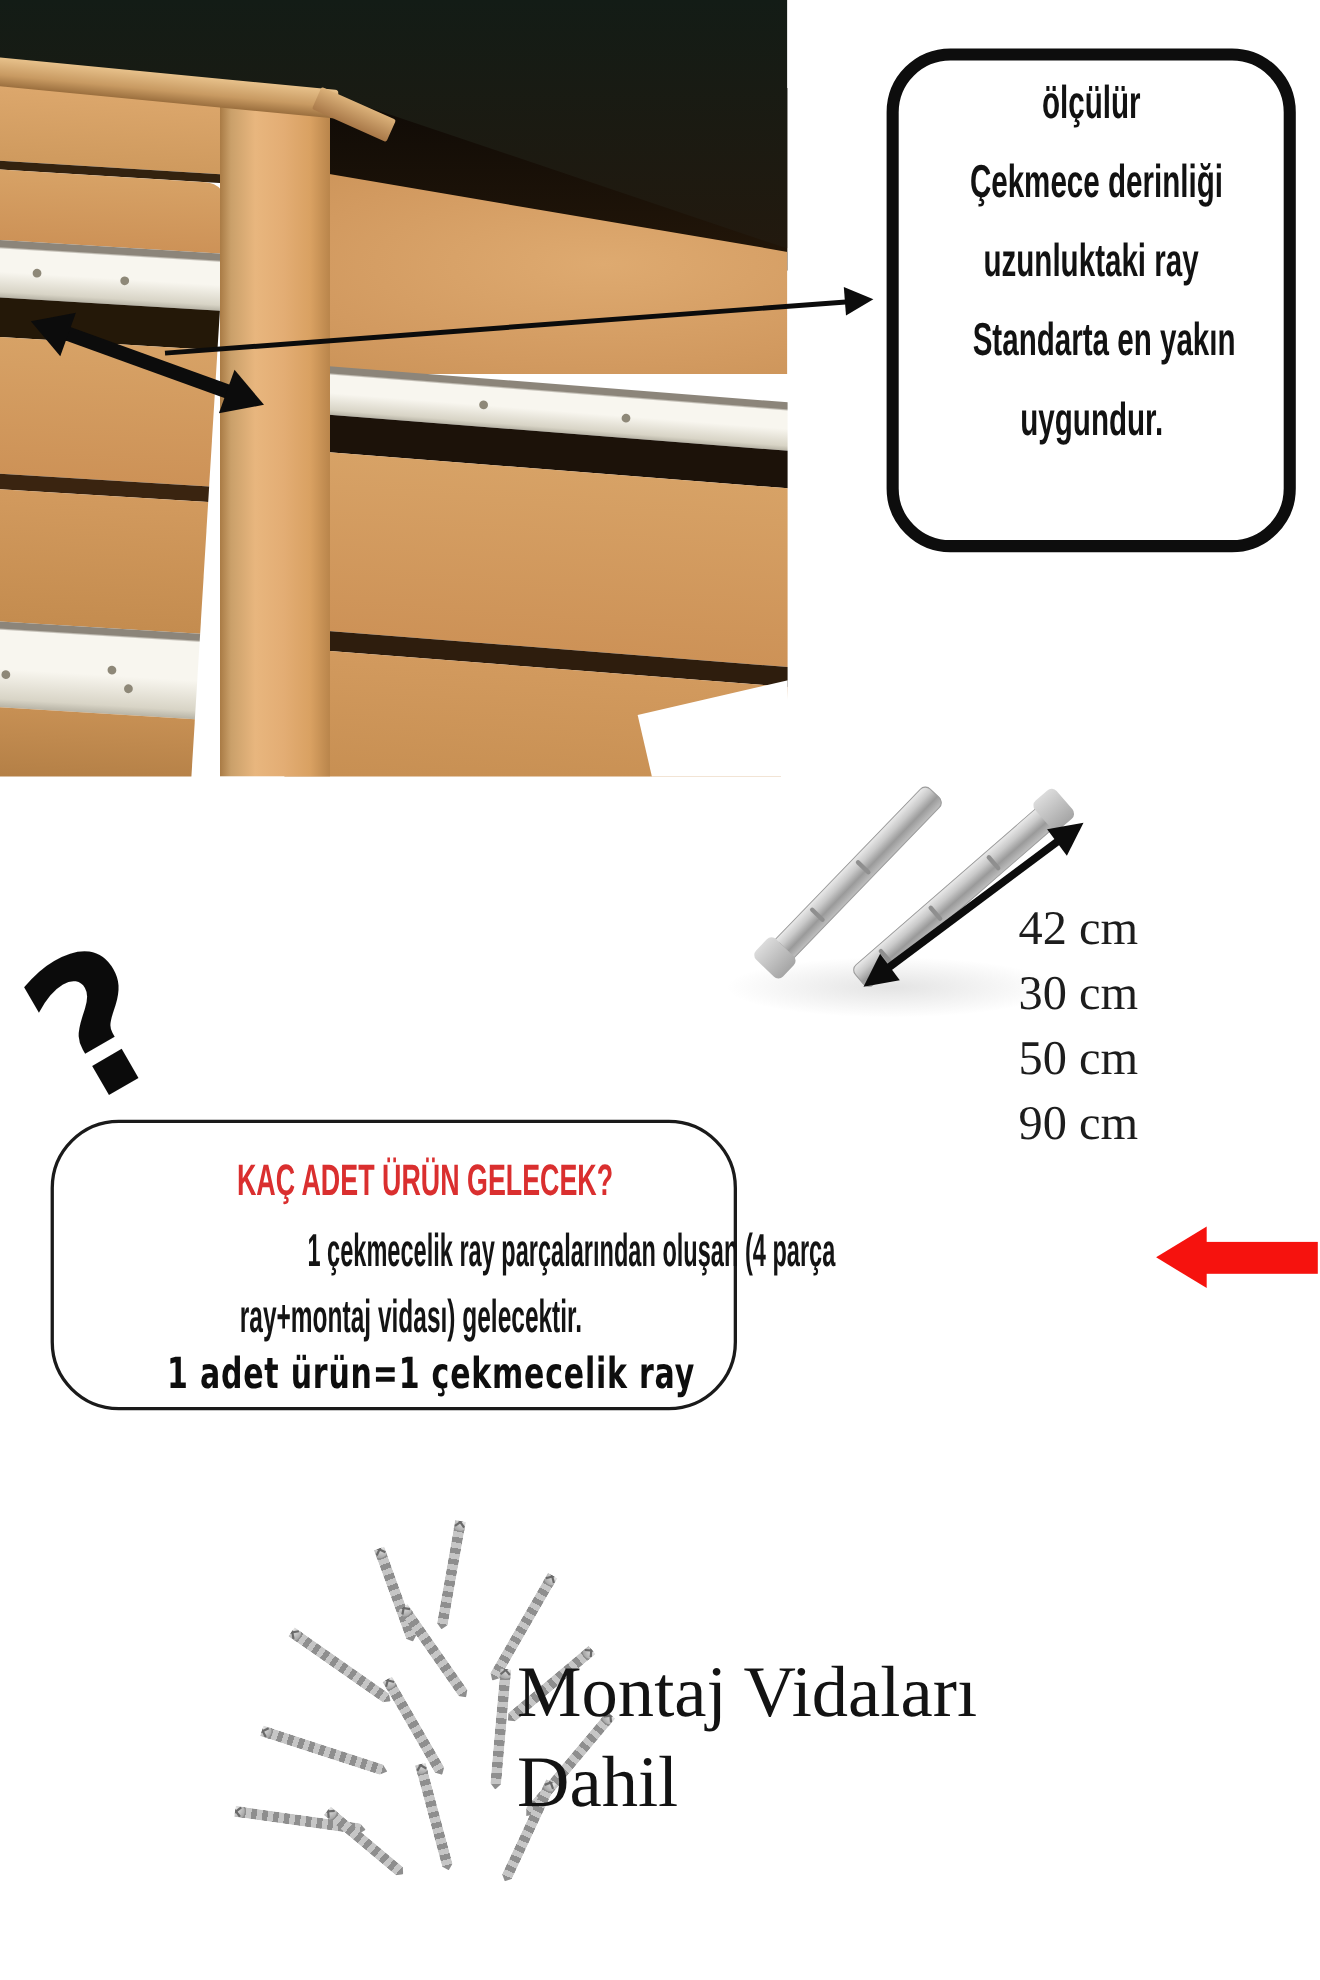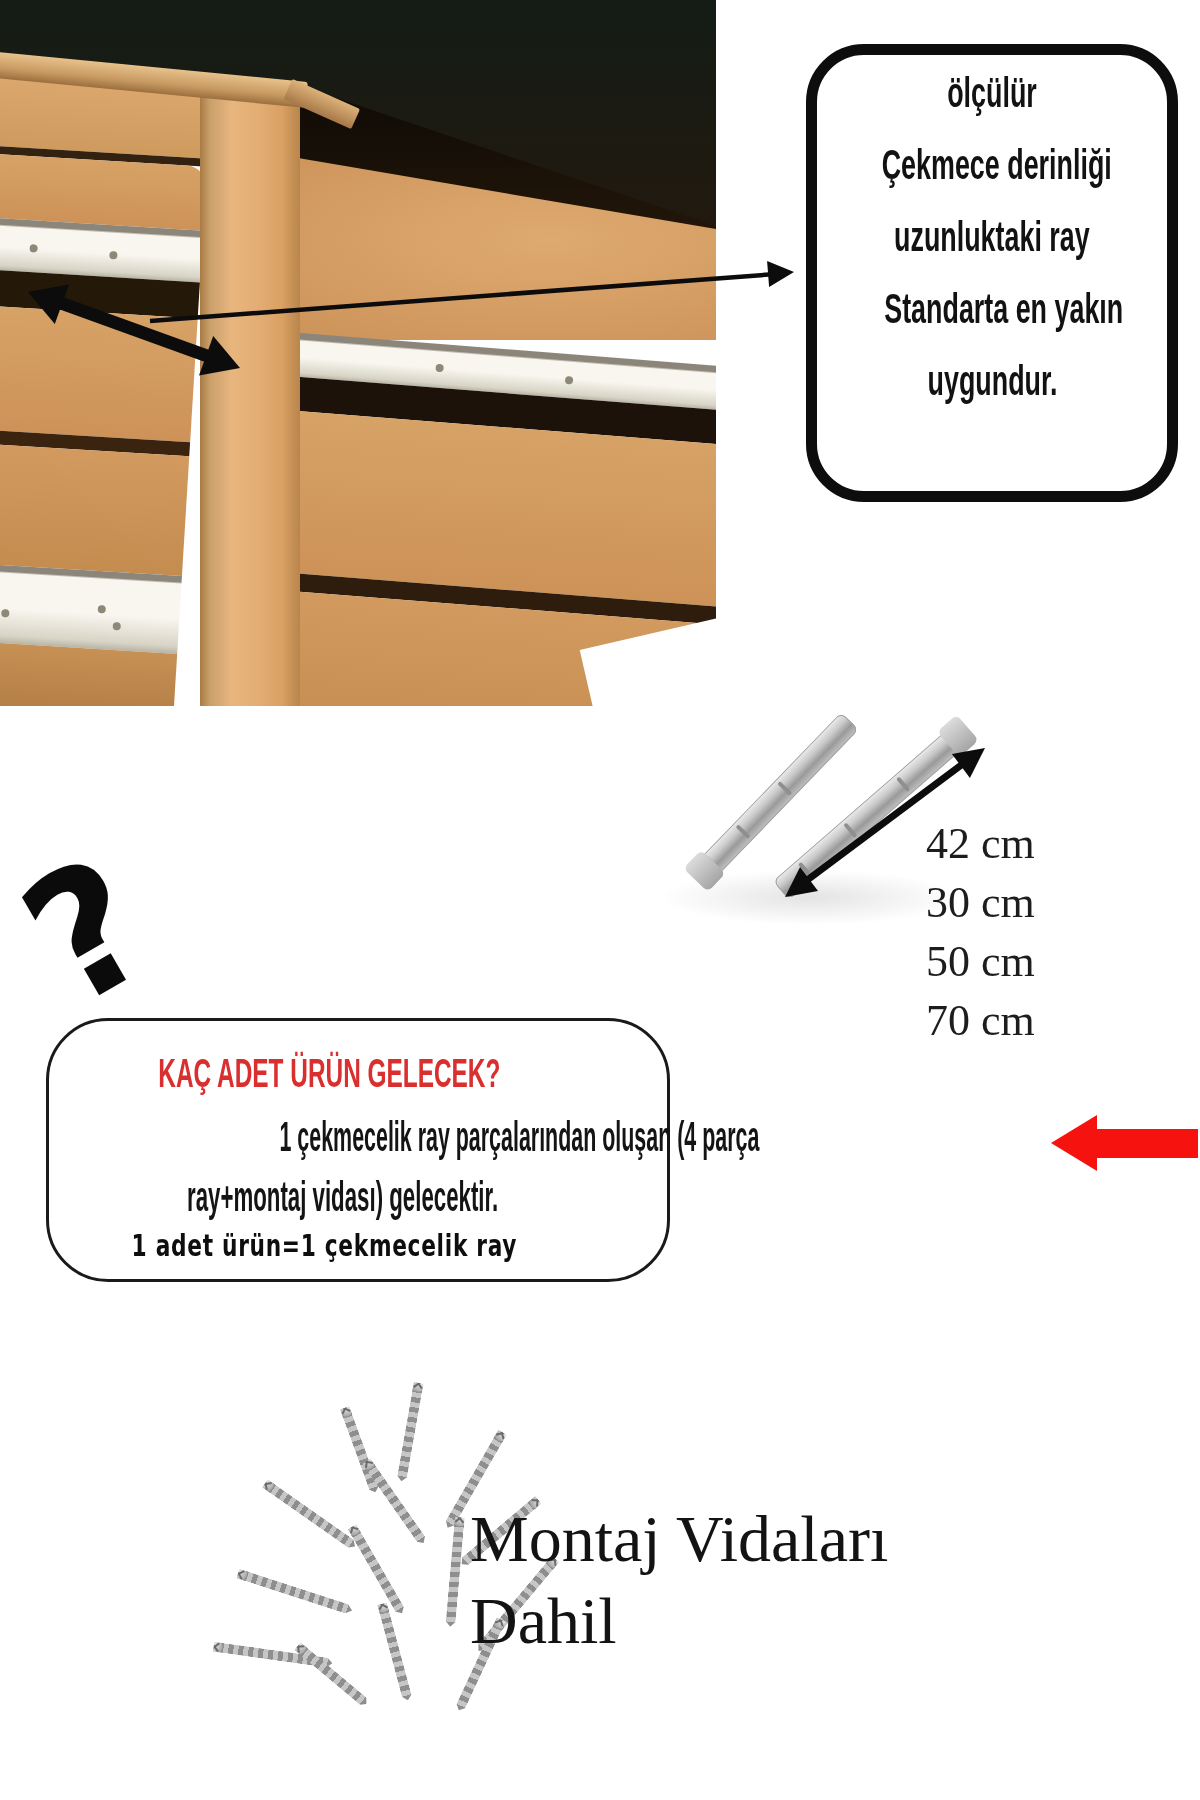--- a/index.html
+++ b/index.html
@@ -68,28 +68,28 @@
   .red-arrow-body{left:1095px;top:1129px;width:103px;height:29px;background:#f6120e;}
 
   
   #qmark{left:2px;top:842px;width:170px;height:180px;display:flex;align-items:center;justify-content:center;
          font-family:"DejaVu Sans",sans-serif;font-weight:800;font-size:176px;color:#0b0b0b;
          transform:rotate(-30deg);}
 
   
   #qtybox{left:46px;top:1018px;width:624px;height:264px;border:3px solid #1a1a1a;
           border-radius:62px;background:#fff;box-sizing:border-box;}
-  .qty-line{position:absolute;left:0;width:100%;text-align:left;white-space:nowrap;}
+  .qty-line{position:absolute;left:0;width:100%;text-align:right;white-space:nowrap;}
   #qty-heading{top:30px;font-size:40px;font-weight:700;color:#da2f2f;}
   #qty-heading .squeeze{transform:scaleX(0.61);}
   #qty-l1{top:92px;font-size:42px;font-weight:700;color:#141414;}
   #qty-l1 .squeeze{transform:scaleX(0.51);}
   #qty-l2{top:152px;font-size:42px;font-weight:700;color:#141414;}
   #qty-l2 .squeeze{transform:scaleX(0.53);}
-  #qty-l3{top:206px;font-size:31px;font-weight:800;color:#0e0e0e;
+  #qty-l3{top:206px;font-size:39px;font-weight:800;color:#0e0e0e;
           font-family:"DejaVu Sans",sans-serif;letter-spacing:1px;}
   #qty-l3 .squeeze{transform:scaleX(0.70);}
 
   
   #screws{left:195px;top:1415px;width:390px;height:310px;}
   .scr{position:absolute;height:10px;border-radius:5px;
        background:repeating-linear-gradient(90deg,#c6c6c6 0 5px,#8e8e8e 5px 10px);
        clip-path:polygon(0 0,95% 0,100% 50%,95% 100%,0 100%);}
   .hd{position:absolute;left:-8px;top:-4px;width:18px;height:18px;border-radius:50%;
       background:radial-gradient(circle at 35% 35%,#f5f5f5,#b5b5b5 55%,#7f7f7f);
@@ -170,21 +170,21 @@
     <i style="left:30px"></i>
       <i style="left:90px"></i>
       <i style="left:160px"></i>
       <b></b>
   </div>
 
   <div id="sizelist" class="abs">
     <div class="size-item">42 cm</div>
     <div class="size-item">30 cm</div>
     <div class="size-item">50 cm</div>
-    <div class="size-item">70 cm</div>
+    <div class="size-item">90 cm</div>
   </div>
 
   <div class="abs red-arrow-head"></div>
   <div class="abs red-arrow-body"></div>
 
   <div id="qmark" class="abs">?</div>
 
   <div id="qtybox" class="abs">
     <div class="qty-line" id="qty-heading"><span class="squeeze">KAÇ ADET ÜRÜN GELECEK?</span></div>
     <div class="qty-line" id="qty-l1"><span class="squeeze">1 çekmecelik ray parçalarından oluşan (4 parça</span></div>

